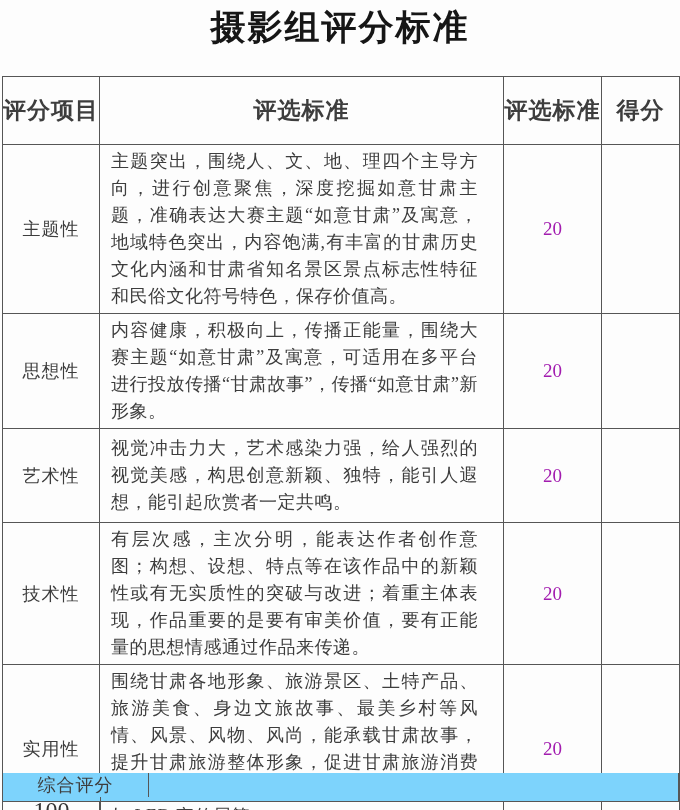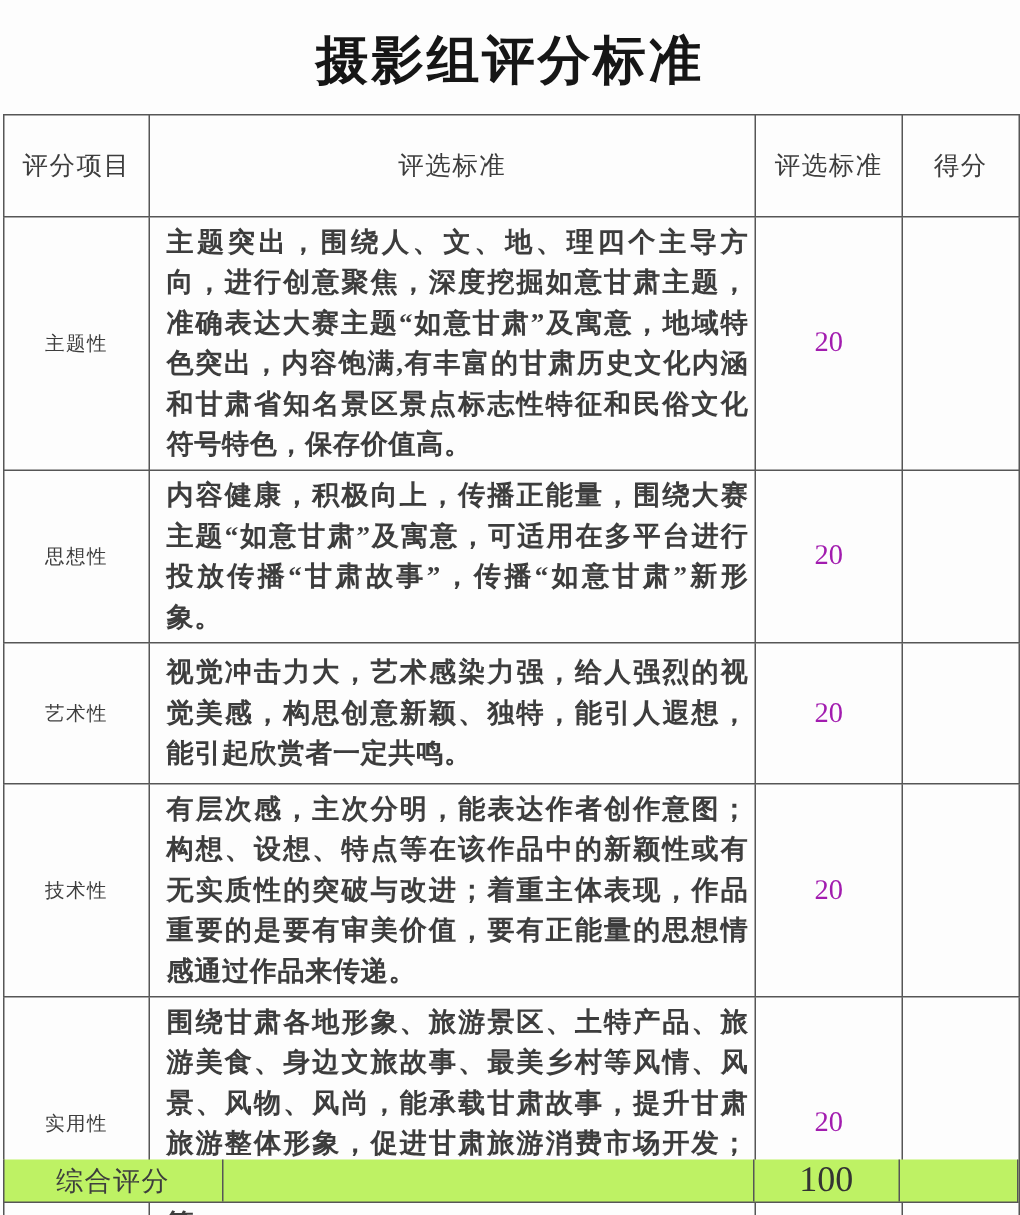--- a/index.html
+++ b/index.html
@@ -12,21 +12,21 @@
     color: #3d3d3d;
     overflow: hidden;
   }
   .page {
     position: relative;
     width: 680px;
     height: 810px;
   }
   .doc-title {
     position: absolute;
-    top: 17px;
+    top: 4px;
     left: 0;
     width: 680px;
     text-align: center;
     font-family: "Liberation Sans", "DejaVu Sans", sans-serif;
     font-size: 35px;
     font-weight: 700;
     letter-spacing: 2px;
     color: #161616;
   }
   table.score-table {
@@ -37,42 +37,41 @@
     border-collapse: collapse;
     table-layout: fixed;
   }
   .score-table th,
   .score-table td {
     border: 1px solid #565656;
     padding: 0;
     overflow: hidden;
   }
   .score-table th {
-    font-weight: normal;
-    font-size: 17px;
+    font-weight: bold;
+    font-size: 23px;
     letter-spacing: 1px;
     color: #3d3d3d;
     text-align: center;
     vertical-align: middle;
   }
   td.item-cell {
     text-align: center;
     vertical-align: middle;
-    font-size: 13px;
+    font-size: 18px;
     letter-spacing: 1px;
   }
   td.criteria-cell {
     vertical-align: middle;
     font-size: 18px;
     line-height: 27px;
     letter-spacing: 0.5px;
-    padding: 3px 4px 3px 11px;
+    padding: 3px 25px 3px 11px;
     text-align: justify;
     text-justify: inter-character;
-    font-weight: bold;
   }
   td.score-cell {
     text-align: center;
     vertical-align: middle;
     font-size: 19px;
     color: #a21caf;
   }
   td.earned-cell {
     background: #fdfdfd;
   }
@@ -80,21 +79,22 @@
     position: absolute;
     top: 773px;
     left: 2px;
     width: 677px;
     height: 29px;
     box-sizing: border-box;
     display: flex;
     border-left: 1px solid #565656;
     border-right: 1px solid #565656;
     border-bottom: 1px solid #565656;
-    background: #bef264;
+    background: #7dd3fc;
+    flex-direction: column;
   }
   .footer-row .fcell {
     box-sizing: border-box;
     height: 100%;
     display: flex;
     align-items: center;
     justify-content: center;
   }
   .f-label {
     width: 146px;

